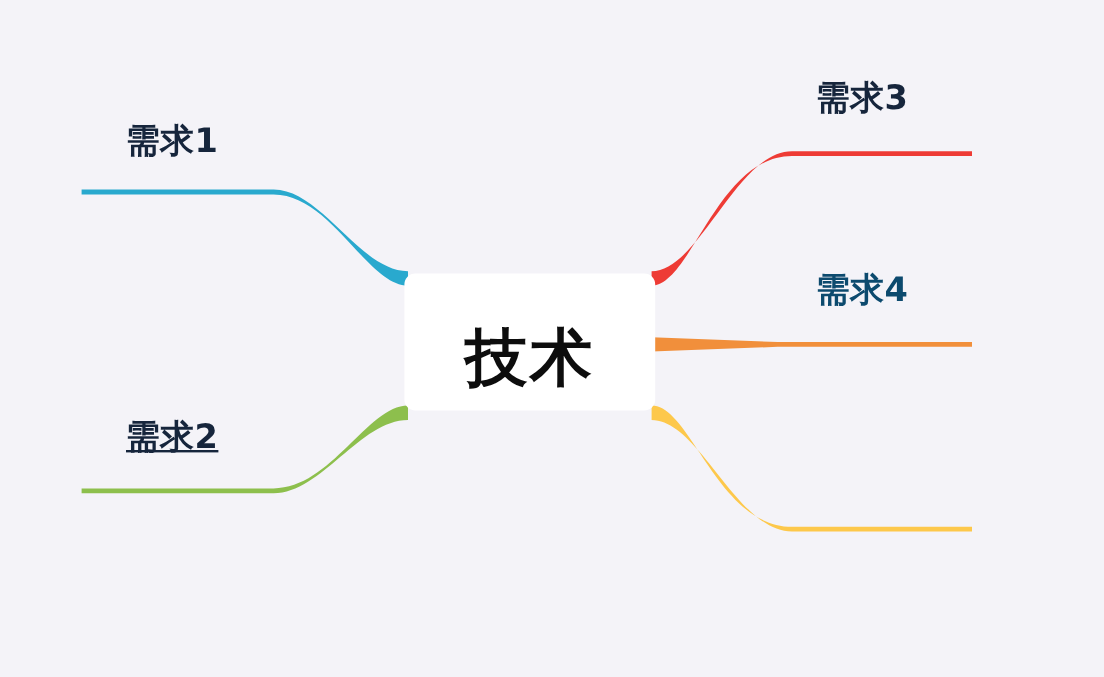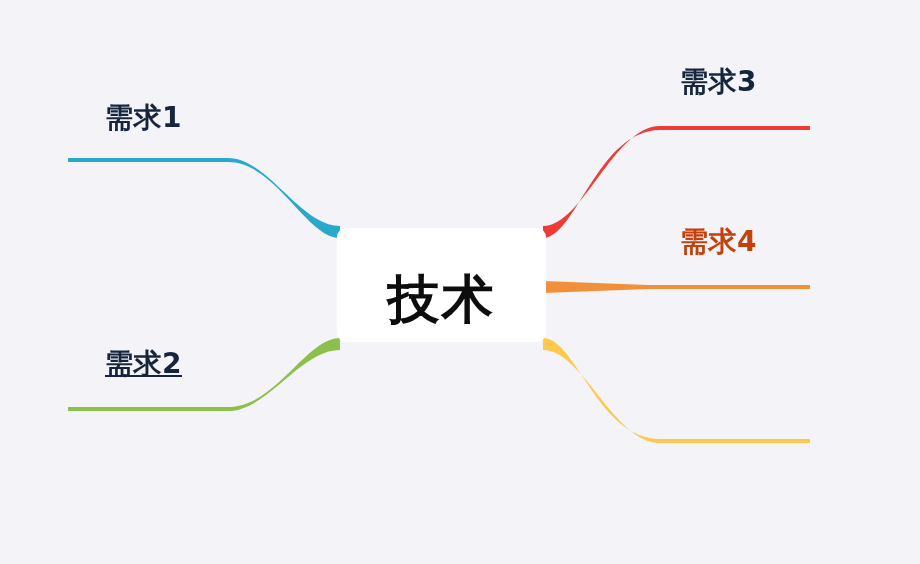--- a/index.html
+++ b/index.html
@@ -111,15 +111,15 @@
              Z" fill="#fdc84b"></path>
   </svg>
 
   <div class="node-central" style="background: rgb(255, 255, 255);">
     <span class="node-central-label" style="color: rgb(13, 13, 13);">技术</span>
   </div>
 
   <div class="branch-label lbl-r1" style="color: rgb(22, 37, 60); text-align: right;">需求1</div>
   <div class="branch-label lbl-r2" style="color: rgb(22, 37, 60);">需求2</div>
   <div class="branch-label lbl-r3" style="color: rgb(22, 37, 60);">需求3</div>
-  <div class="branch-label lbl-r4" style="color: #c2410c;">需求4</div>
+  <div class="branch-label lbl-r4" style="color: #0c4a6e;">需求4</div>
 
 </div>
 
 </body></html>

